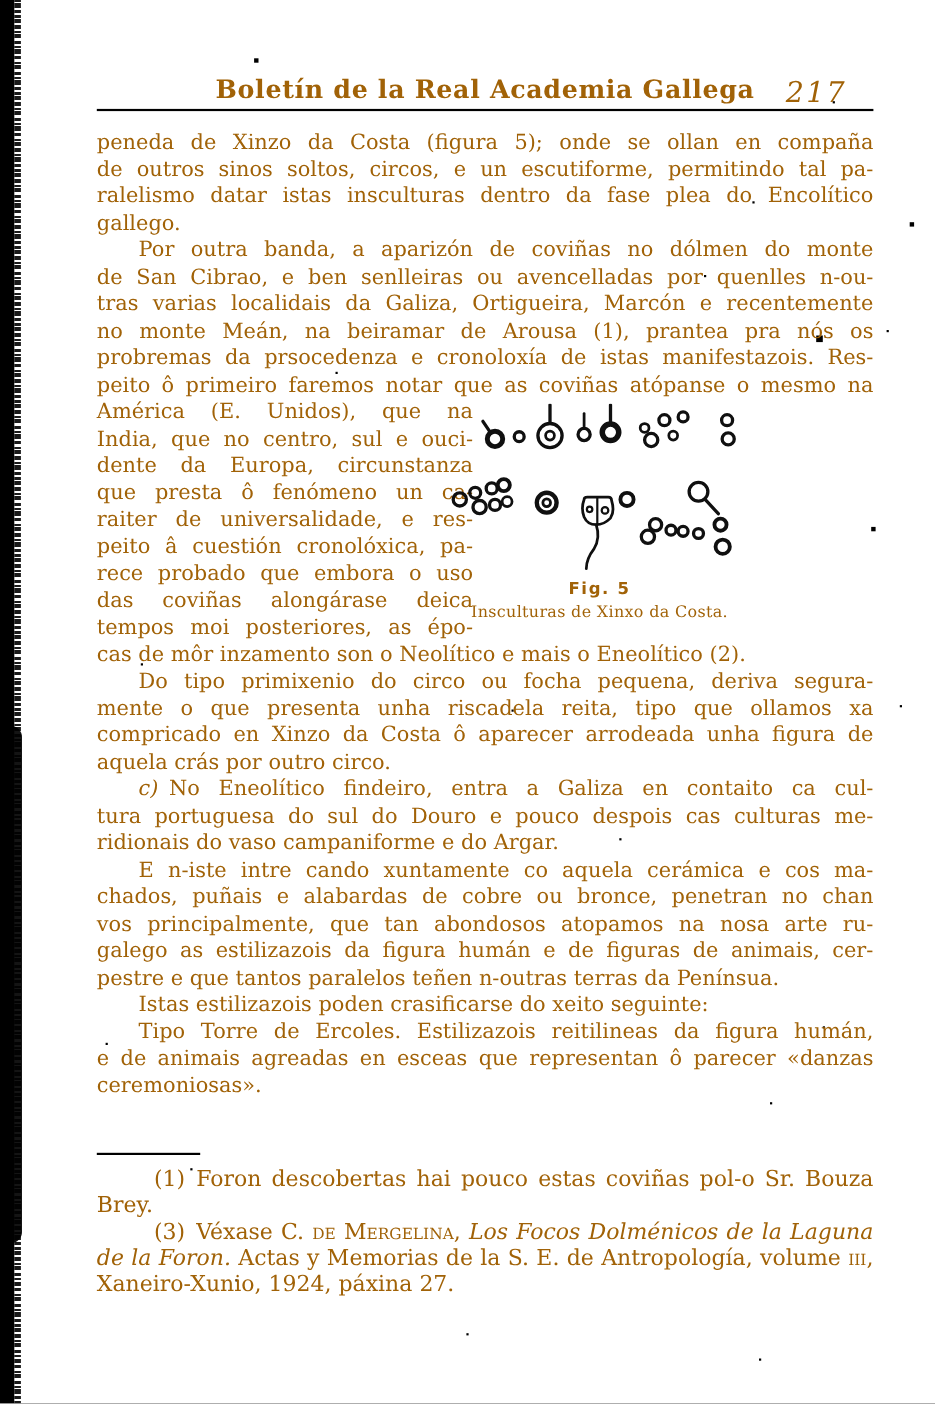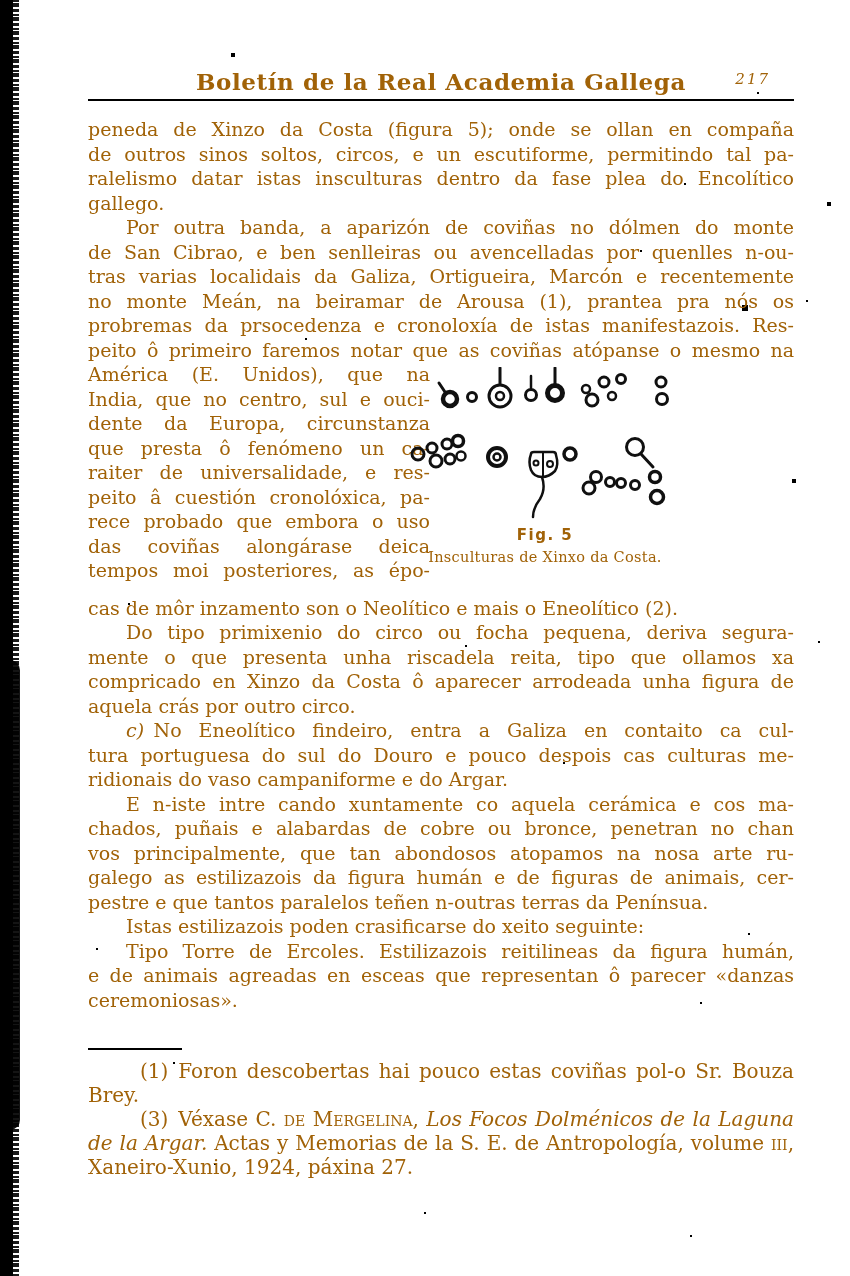--- a/index.html
+++ b/index.html
@@ -26,30 +26,30 @@
       214px 1163px 0 0 #000, 424px 1212px 0 0 #000, 700px 1002px 0 0 #000,
       563px 762px 0 0 #000, 818px 641px 0 0 #000, 305px 338px 0 0 #000,
       684px 183px 0 0 #000, 748px 933px 0 0 #000, 173px 1062px 0 0 #000,
       828px 203px 0 1px #000, 465px 645px 0 0 #000, 96px 948px 0 0 #000,
       744px 307px 0 2px #000, 690px 1235px 0 0 #000;}
   .content{position:absolute;left:88px;top:0;width:706px;}
   
   .header{position:relative;height:103px;}
   .hdr-title{position:absolute;left:50%;transform:translateX(-50%);top:68px;
     font-size:23px;font-weight:bold;letter-spacing:.6px;white-space:nowrap;}
-  .hdr-num{position:absolute;right:24px;top:70px;font-size:15px;font-style:italic;letter-spacing:2px;}
+  .hdr-num{position:absolute;right:24px;top:70px;font-size:26px;font-style:italic;letter-spacing:2px;}
   .hdr-rule{position:absolute;left:0;right:0;top:99px;border-top:2.5px solid #000;}
   
   .body{position:absolute;left:0;top:117px;width:706px;font-size:19px;line-height:24.5px;}
   .line{display:block;}
   .jl{text-align:justify;text-align-last:justify;}
   .el{text-align:left;}
   .ind{text-indent:38px;}
   .narrow{width:342px;}
-  .cas{margin-top:13px;}
+  .cas{}
   .it{font-style:italic;}
   .sc{font-variant:small-caps;}
   
   .figure{position:absolute;left:322px;top:250px;width:330px;height:210px;text-decoration:underline;}
   .figure svg{display:block;}
   .fig-label{position:absolute;left:0;top:156px;width:270px;text-align:center;
     font-family:"DejaVu Sans","Liberation Sans",sans-serif;font-weight:bold;
     font-size:15px;letter-spacing:1.5px;}
   .fig-caption{position:absolute;left:0;top:178px;width:270px;text-align:center;
     font-size:14.5px;letter-spacing:.3px;}
@@ -167,18 +167,18 @@
           </svg>
         <div class="fig-label">Fig. 5</div>
         <div class="fig-caption">Insculturas de Xinxo da Costa.</div>
       </div>
     </div>
 
     <div class="footnotes">
       <div class="fn-rule"></div>
       <div class="line jl fn-ind">(1) Foron descobertas hai pouco estas coviñas pol-o Sr. Bouza Brey.</div>
       <div class="line jl fn-ind"><span>(3) Véxase C. </span><span class="sc">de Mergelina</span><span>, </span><span class="it">Los Focos Dolménicos de la Laguna</span></div>
-      <div class="line jl"><span class="it">de la Argar.</span><span> Actas y Memorias de la S. E. de Antropología, volume </span><span class="sc">iii</span><span>,</span></div>
+      <div class="line jl"><span class="it">de la Foron.</span><span> Actas y Memorias de la S. E. de Antropología, volume </span><span class="sc">iii</span><span>,</span></div>
       <div class="line el">Xaneiro-Xunio, 1924, páxina 27.</div>
     </div>
 
   </div>
 </div>
 
 </body></html>

